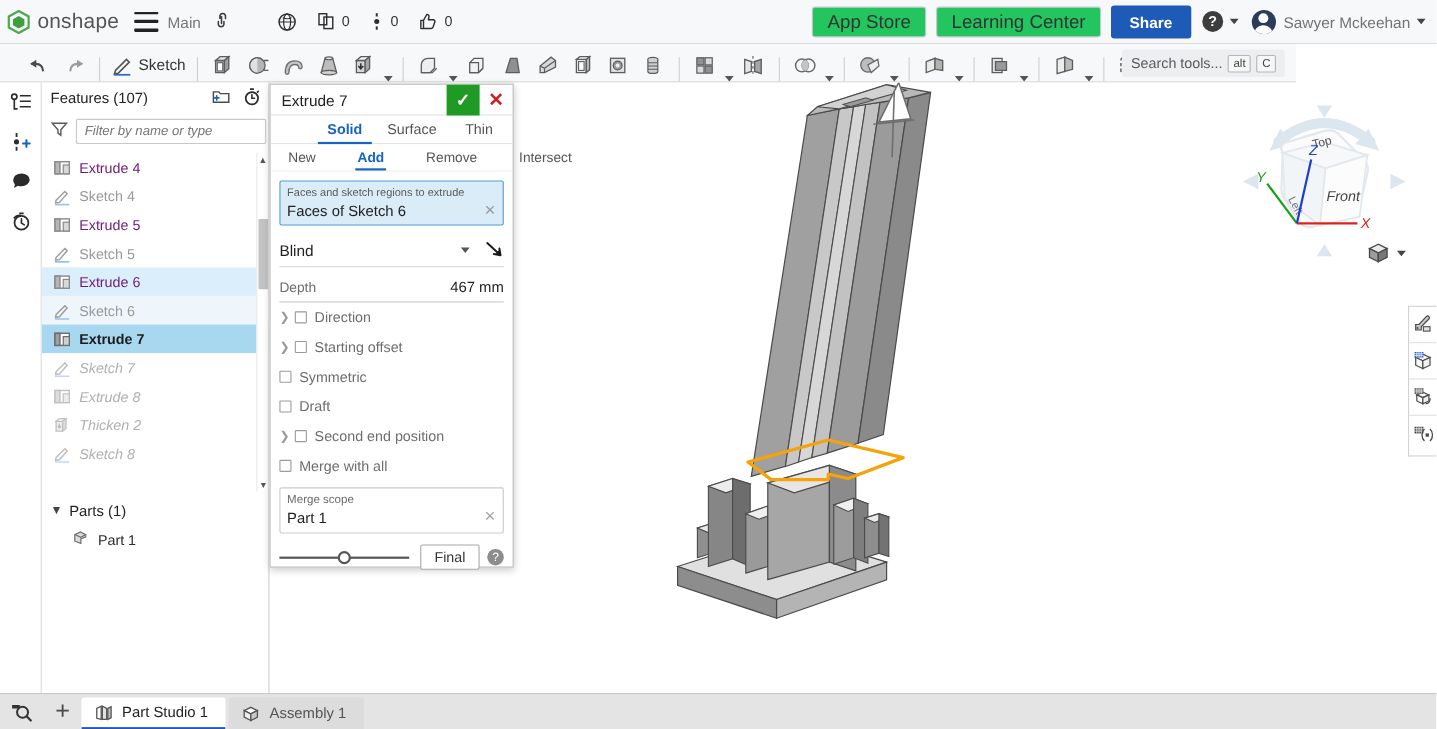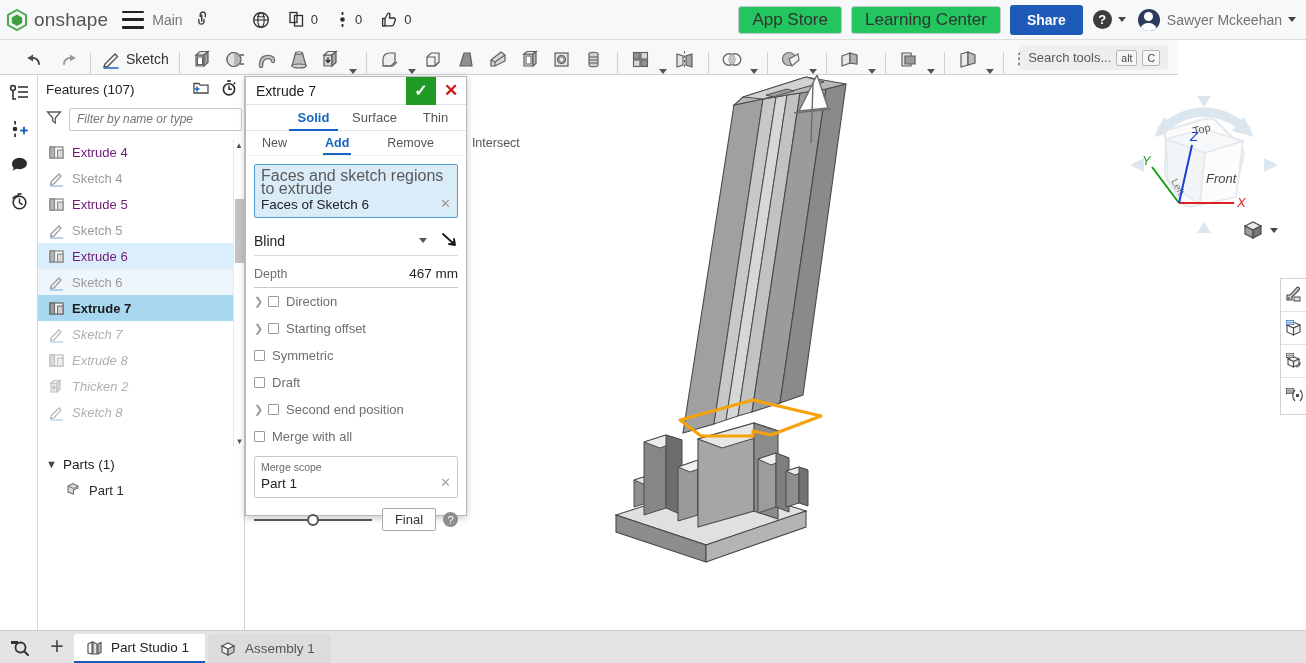--- a/index.html
+++ b/index.html
@@ -140,21 +140,21 @@
   .tabrow2 { height:25px; display:flex; align-items:flex-end; border-bottom:1px solid #eee; padding:0 6px;gap:18px;}
   .tabrow2 .tb { font-size:12.5px; color:#555; margin-right:0; padding:0 10px; cursor:pointer;
                  position:relative; height:25px; display:flex; align-items:center; }
   .tabrow2 .tb.active { color:#1565c0; font-weight:bold; }
   .tabrow2 .tb.active::after { content:""; position:absolute; left:8px; right:8px; bottom:0;
                                height:2px; background:#1565c0; }
   .sel-box {
     margin:8px; border:1px solid #4f9ed6; background:#d9ecf8; border-radius:2px;
     padding:4px 6px 5px 6px; position:relative; cursor:pointer;
   }
-  .sel-box .cap { font-size:16px; color:#5a5a5a; line-height:13px; }
+  .sel-box .cap { font-size:10px; color:#5a5a5a; line-height:13px; }
   .sel-box .val { font-size:13.5px; color:#222; margin-top:2px; }
   .sel-box .clr { position:absolute; right:6px; bottom:6px; color:#9a9a9a; font-size:13px; cursor:pointer;}
   .endcond { height:30px; display:flex; align-items:center; margin:0 8px; border-bottom:1px solid #d8d8d8; }
   .endcond .v { font-size:14px; color:#222; }
   .endcond .dd { margin-left:auto; width:0;height:0;border-left:4.5px solid transparent;
                  border-right:4.5px solid transparent;border-top:5.5px solid #555; cursor:pointer;}
   .flip { margin-left:14px; cursor:pointer; }
   .depthrow { height:28px; display:flex; align-items:center; margin:4px 8px 0 8px; border-bottom:1px solid #c9c9c9; }
   .depthrow .lbl { font-size:12.5px; color:#6d6d6d; }
   .depthrow .val { margin-left:auto; font-size:13.5px; color:#1f1f1f; }

